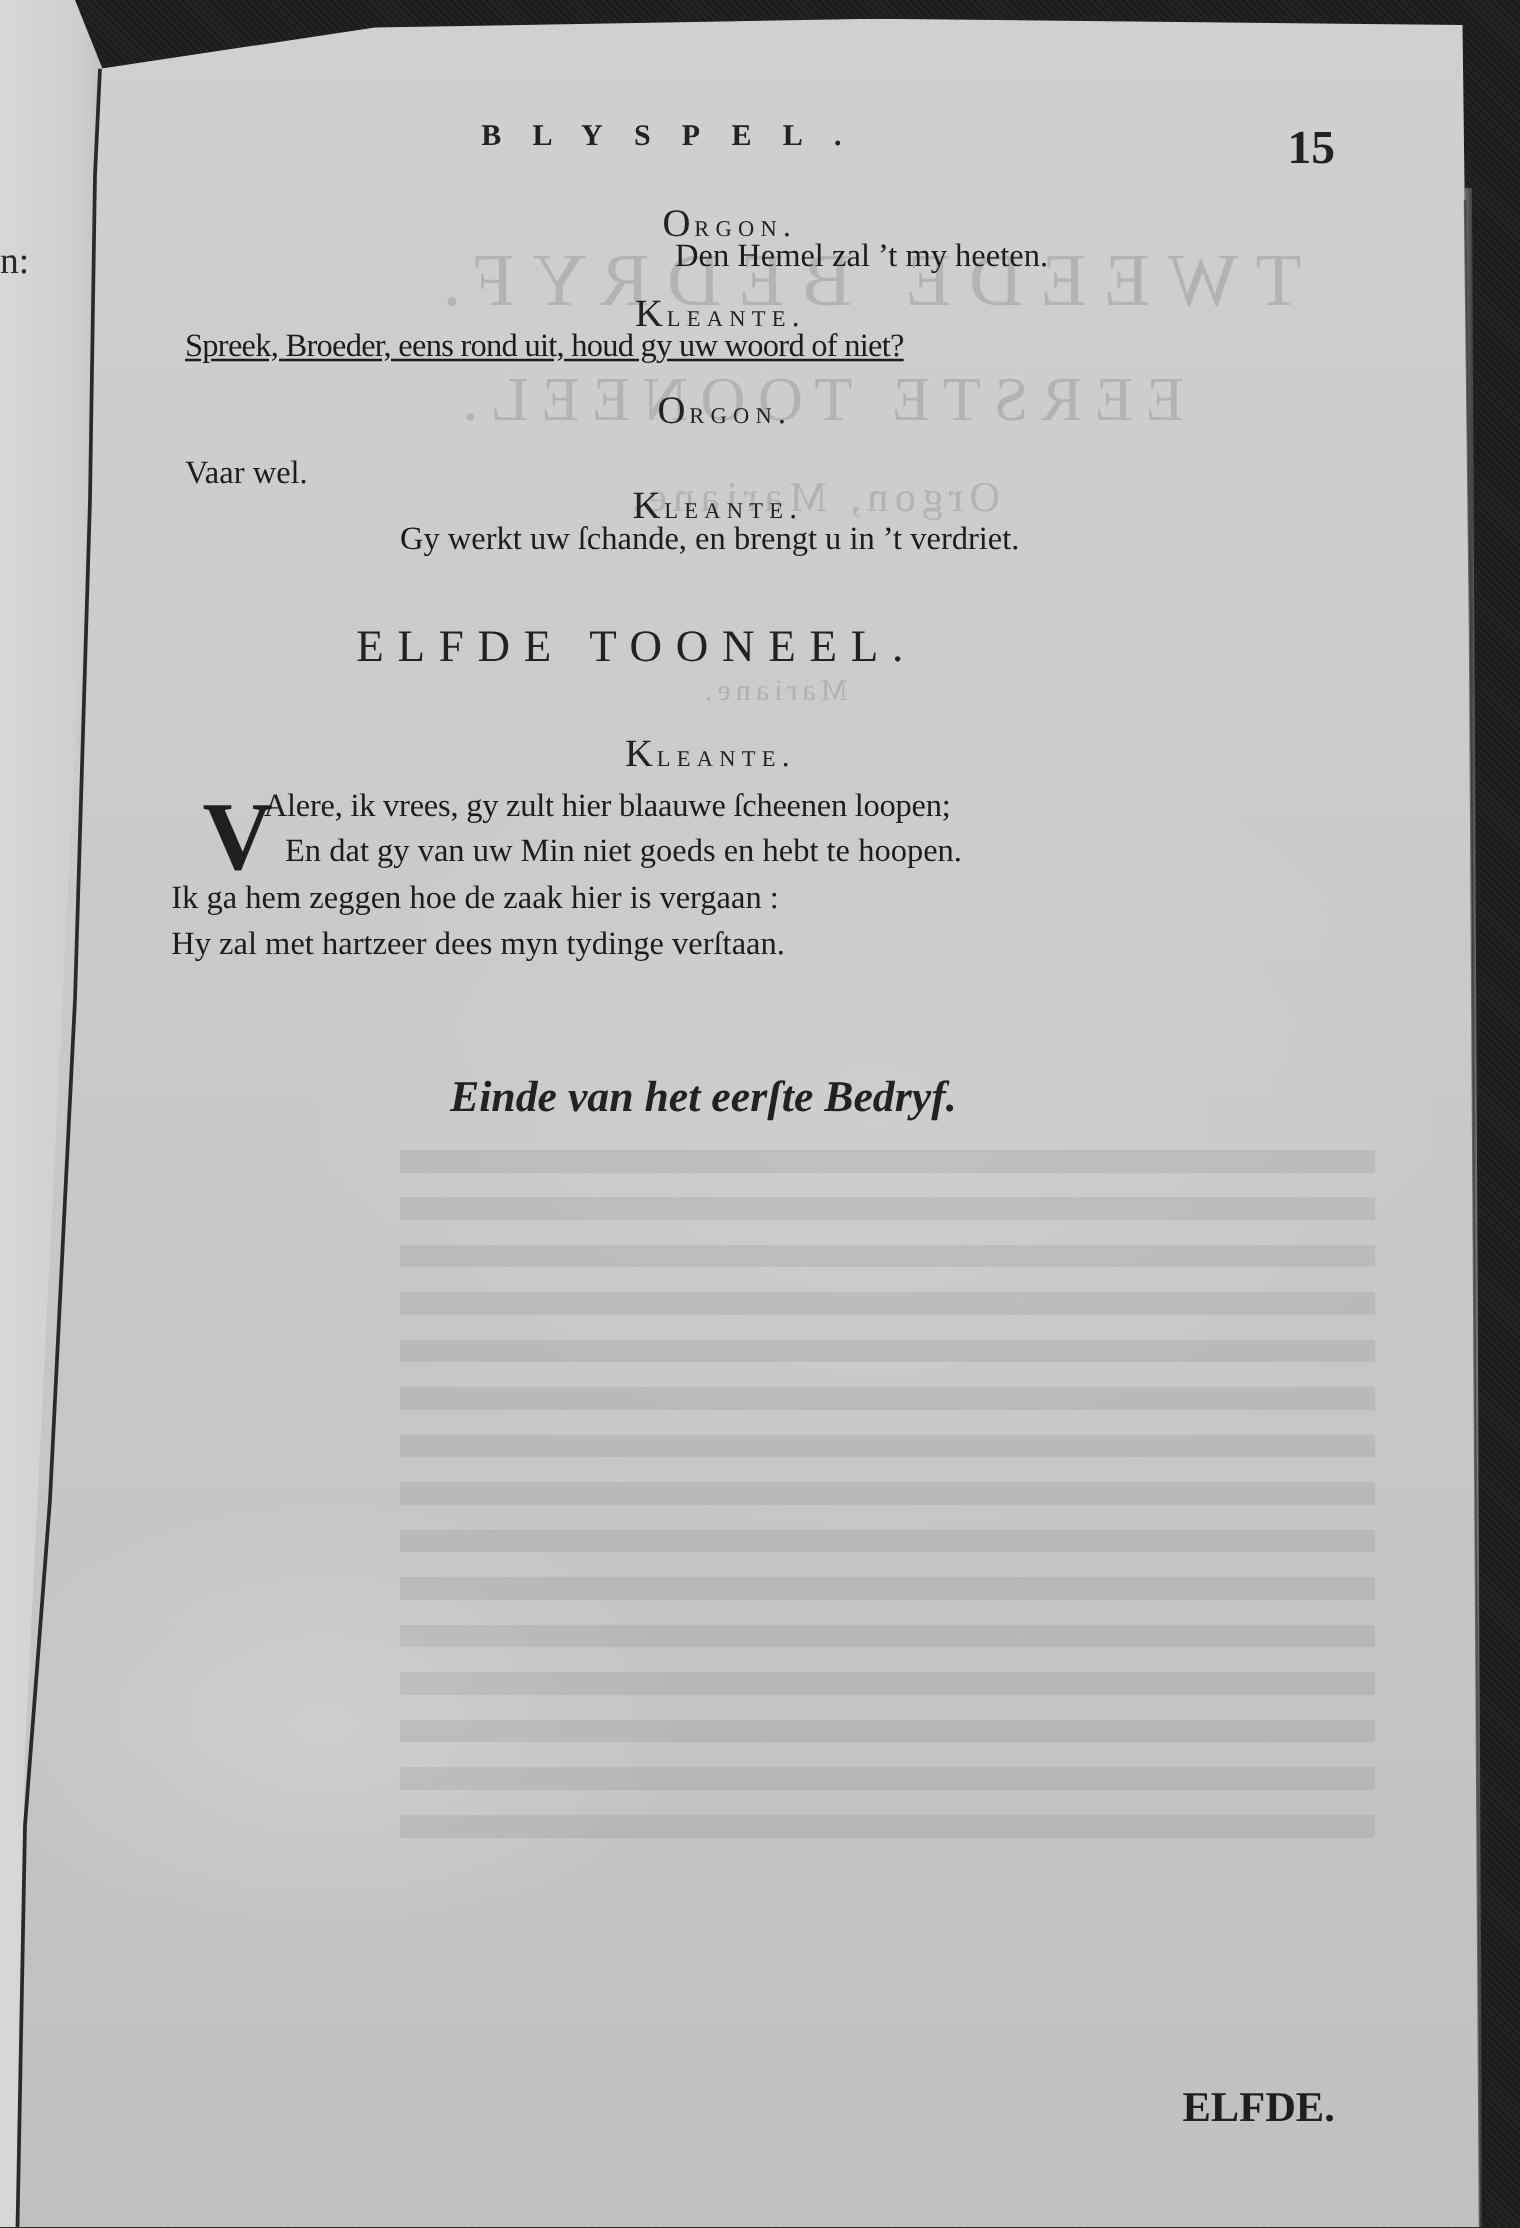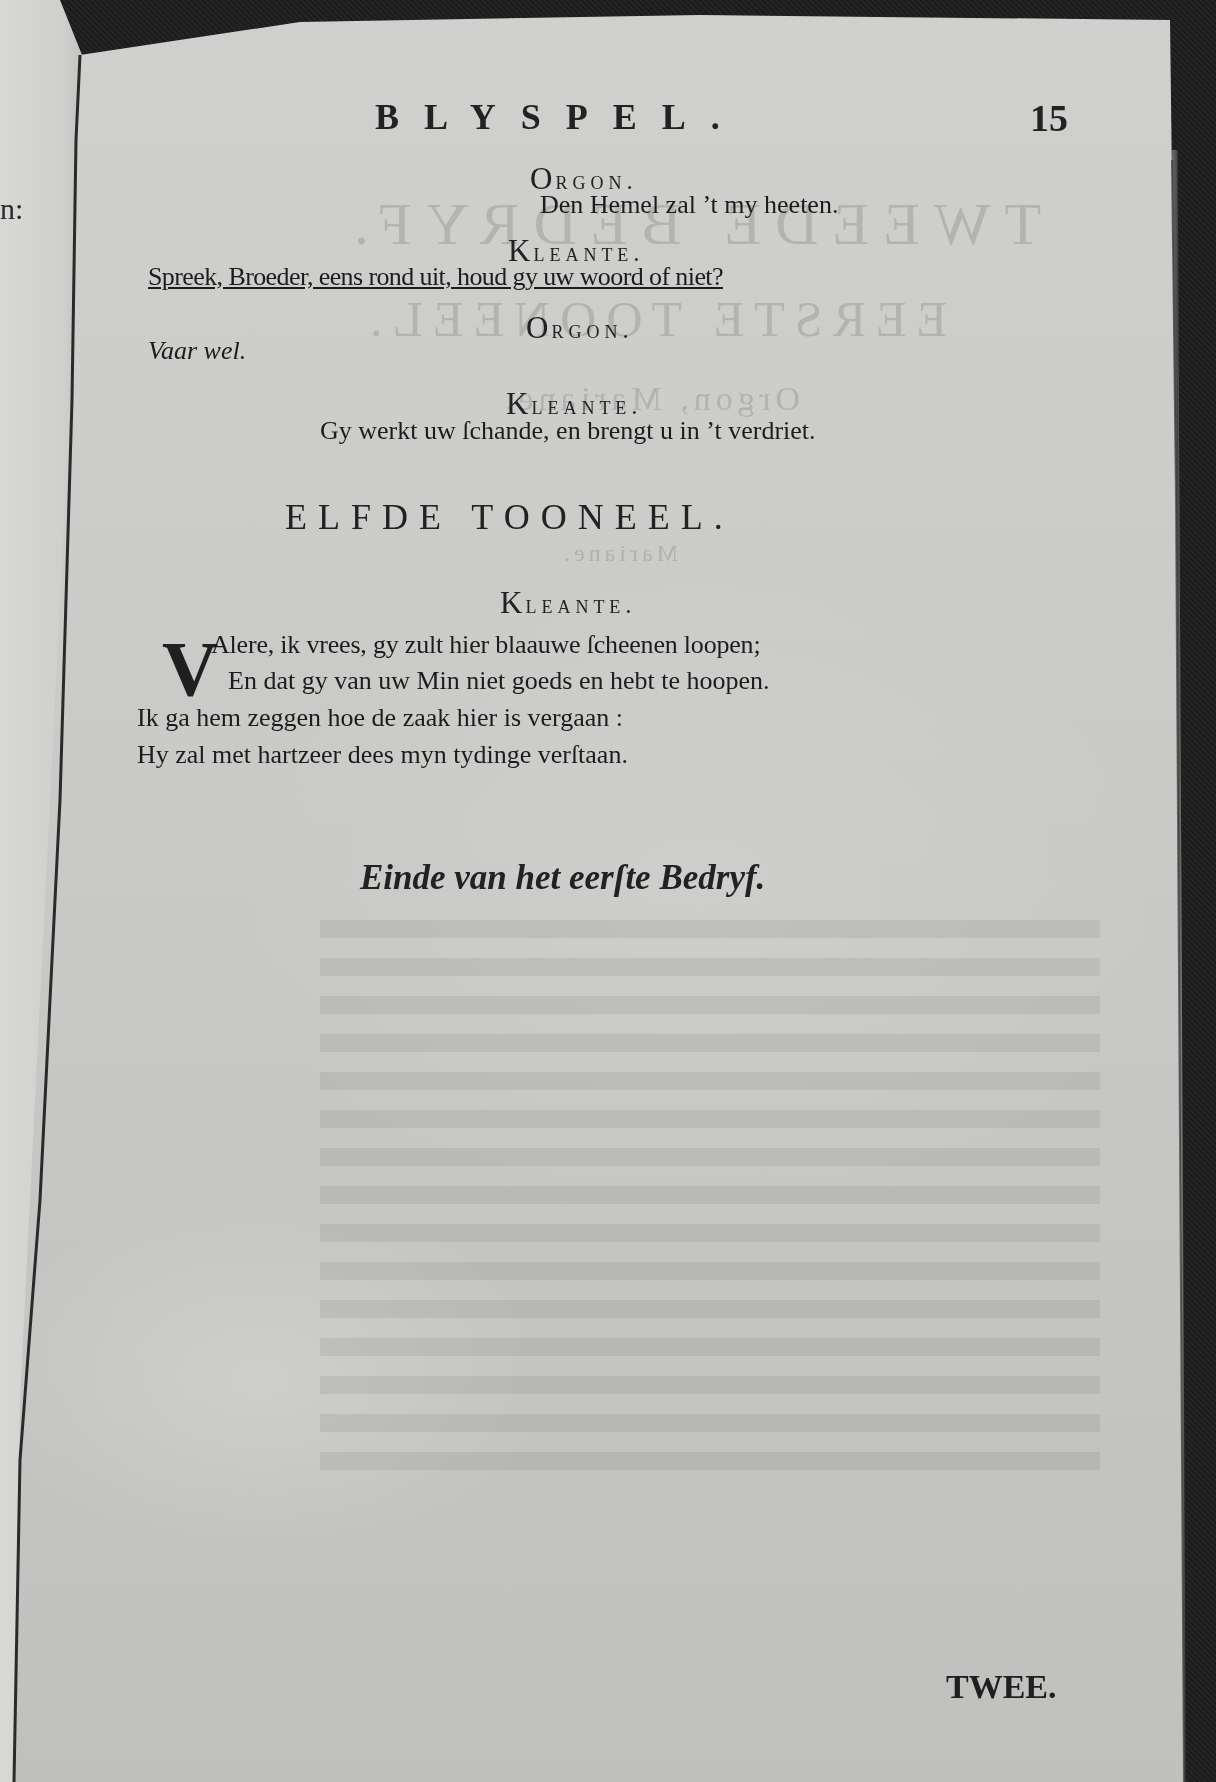--- a/index.html
+++ b/index.html
@@ -41,21 +41,21 @@
     clip-path: polygon(0 0, 40% 0, 100% 100%, 20% 100%);
     opacity: 0.85;
   }
   
   .ghost {
     position: absolute; color: rgba(60,60,60,0.18); transform: scaleX(-1);
     font-family: "Liberation Serif", serif; white-space: nowrap;
   }
   .text { position: absolute; white-space: nowrap; }
   .running-head {
-    left: 375px; top: 96px; font-size: 36px; letter-spacing: 25px; font-weight: bold;
+    left: 385px; top: 96px; font-size: 24px; letter-spacing: 25px; font-weight: bold;
     color: #222;
   }
   .page-number {
     left: 1030px; top: 96px; font-size: 38px; font-weight: bold; color: #222;
   }
   .speaker {
     font-size: 25px; letter-spacing: 5px; font-variant: small-caps; color: #222;
   }
   .speaker .init { font-size: 31px; letter-spacing: 3px; }
   .verse { font-size: 26px; color: #1c1c1c; }
@@ -100,39 +100,39 @@
   <div class="text verse" style="left:540px;top:190px;">Den Hemel zal ’t my heeten.</div>
 
   <div class="text speaker" style="left:508px;top:233px;">
     <span class="init">K</span><span>leante.</span>
   </div>
   <div class="text verse" style="left:148px;top:262px;letter-spacing:-0.6px;text-decoration:underline;">Spreek, Broeder, eens rond uit, houd gy uw woord of niet?</div>
 
   <div class="text speaker" style="left:526px;top:310px;">
     <span class="init">O</span><span>rgon.</span>
   </div>
-  <div class="text verse" style="left:148px;top:336px;font-style:italic;">Vaar wel.</div>
+  <div class="text verse" style="left:148px;top:363px;">Vaar wel.</div>
 
   <div class="text speaker" style="left:506px;top:386px;">
     <span class="init">K</span><span>leante.</span>
   </div>
   <div class="text verse" style="left:320px;top:416px;">Gy werkt uw ſchande, en brengt u in ’t verdriet.</div>
 
   <div class="text scene-title">ELFDE TOONEEL.</div>
   <div class="text speaker" style="left:500px;top:585px;">
     <span class="init">K</span><span>leante.</span>
   </div>
 
   <div class="text drop-cap">V</div>
   <div class="text verse" style="left:211px;top:630px;letter-spacing:-0.2px;">Alere, ik vrees, gy zult hier blaauwe ſcheenen loopen;</div>
   <div class="text verse" style="left:228px;top:666px;">En dat gy van uw Min niet goeds en hebt te hoopen.</div>
   <div class="text verse" style="left:137px;top:703px;">Ik ga hem zeggen hoe de zaak hier is vergaan :</div>
   <div class="text verse" style="left:137px;top:740px;">Hy zal met hartzeer dees myn tydinge verſtaan.</div>
 
   <div class="text end-act">Einde van het eerſte Bedryf.</div>
 
-  <div class="text catchword">TWEE.</div>
+  <div class="text catchword">ELFDE.</div>
 </div>
 
 <svg class="gutter-line" viewBox="0 0 1216 1782">
   <path d="M80 55 L76 140 L72 400 L60 800 L40 1200 L20 1460 L14 1782" stroke="#2a2a2a" stroke-width="3" fill="none"></path>
   <path d="M1172 160 L1176 500 L1184 1782" stroke="#3a3a3a" stroke-width="2" fill="none" opacity="0.7"></path>
 </svg>
 
 </body></html>

